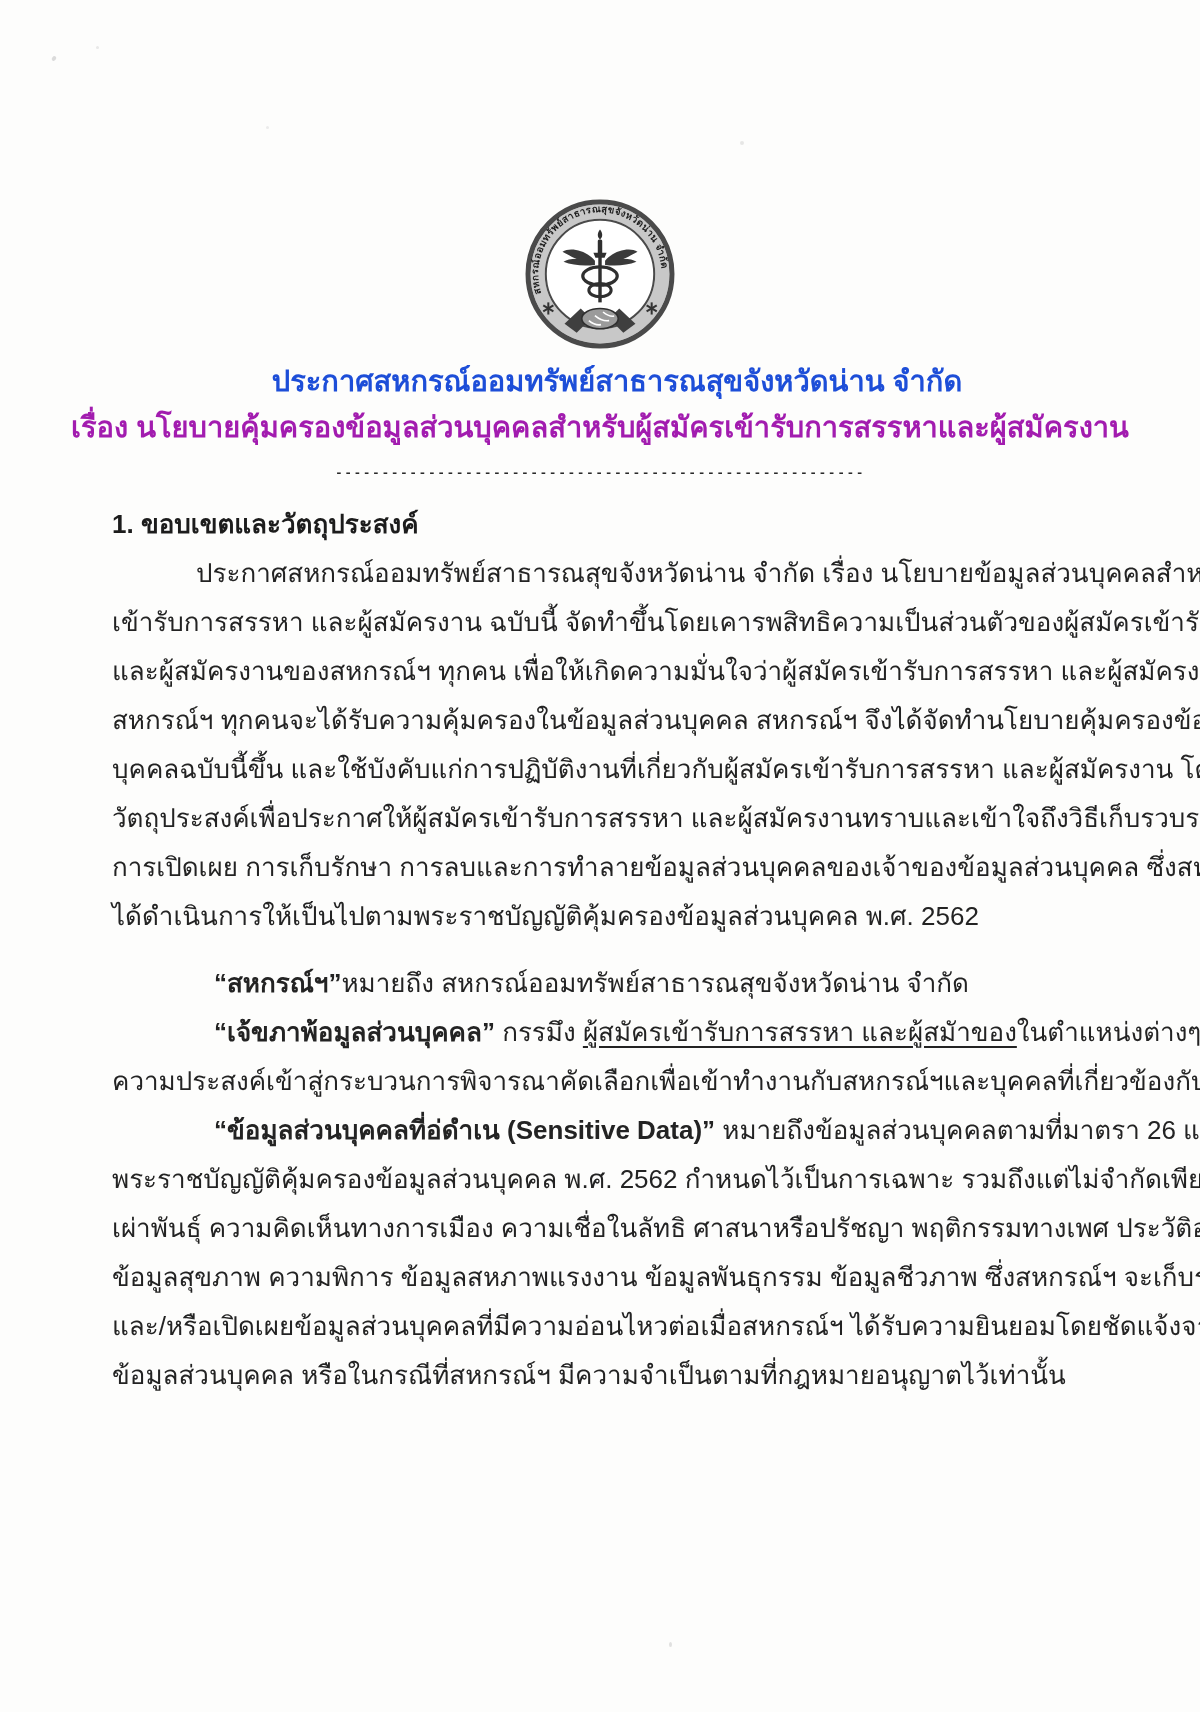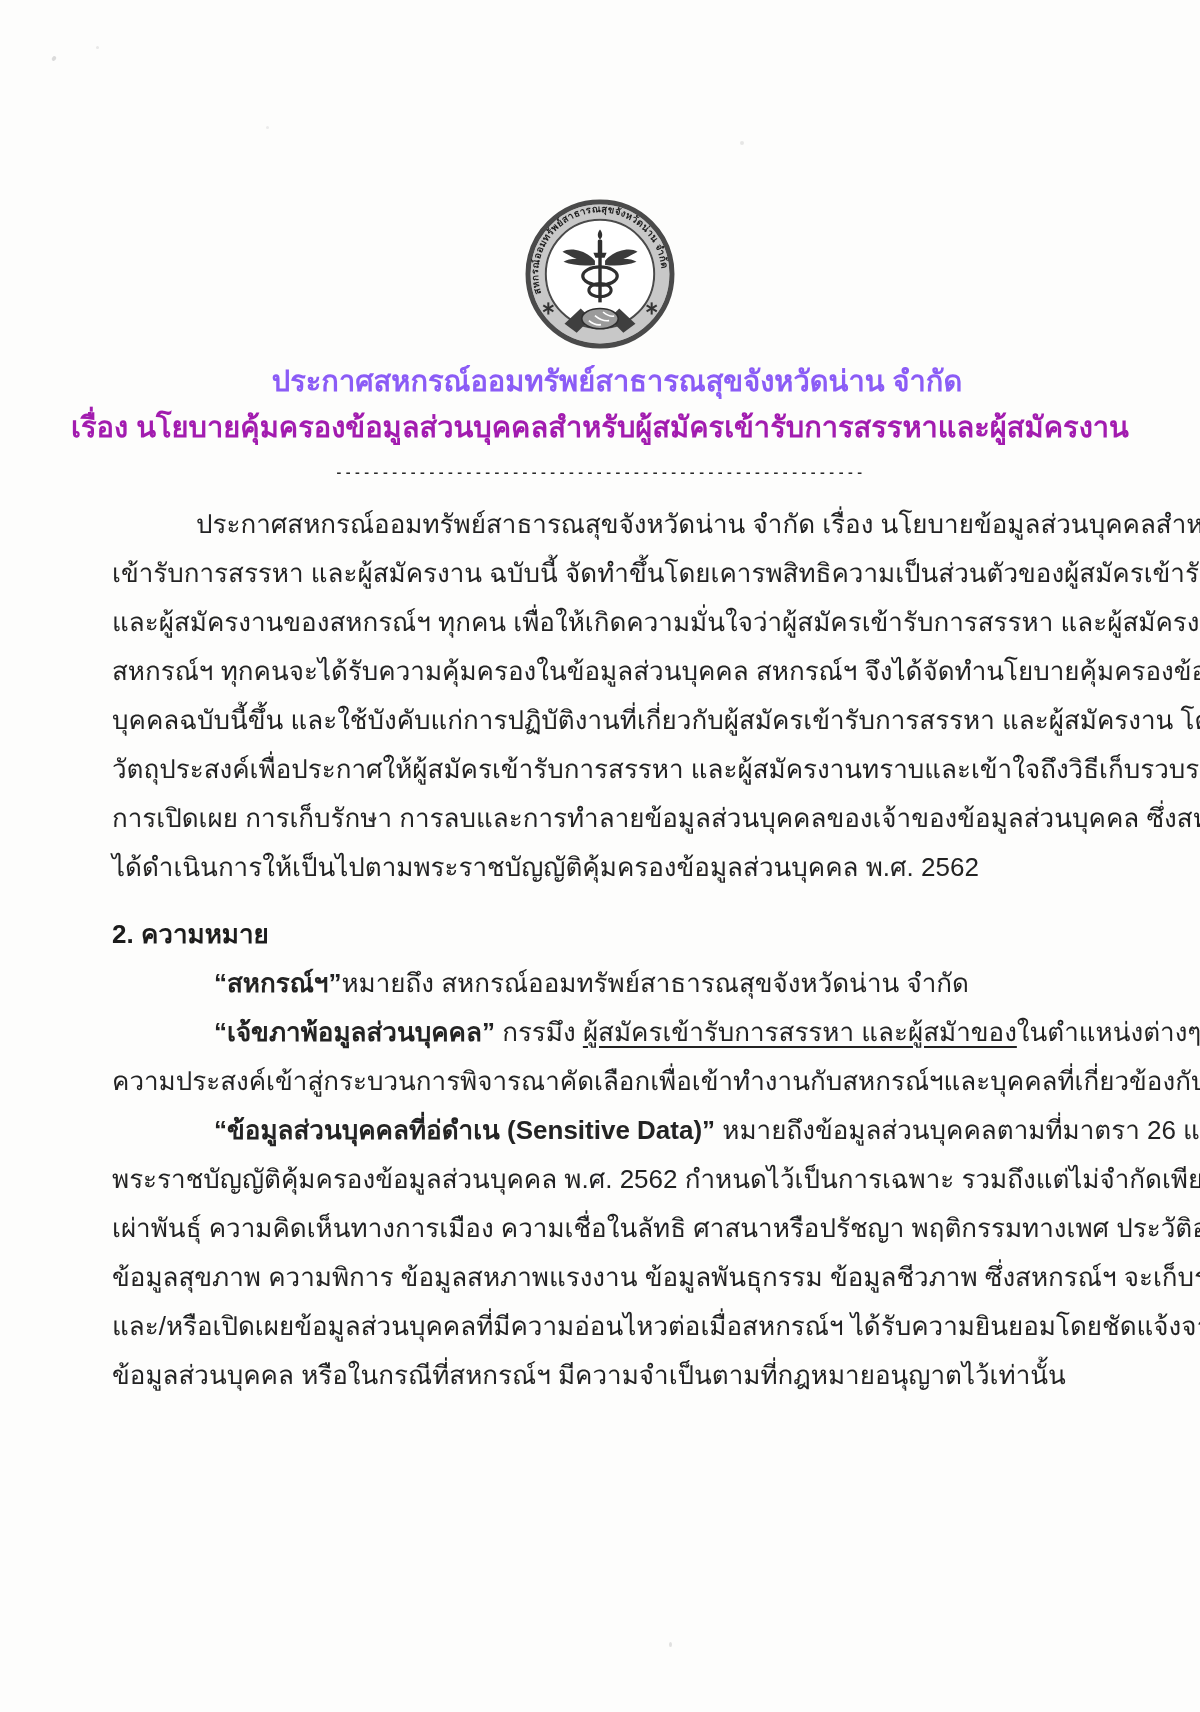--- a/index.html
+++ b/index.html
@@ -22,21 +22,21 @@
 
   .logo-wrap {
     position:absolute; top:198px; left:50%;
     transform:translateX(-50%);
     width:152px; height:152px;
   }
   .logo-wrap svg { width:100%; height:100%; }
 
   .title-block { position:absolute; top:360px; left:0; width:100%; text-align:center; }
   .doc-title {
-    font-size:29px; font-weight:bold; color:#8b5cf6; line-height:42px;padding-left:34px;
+    font-size:29px; font-weight:bold; color:#1d4ed8; line-height:42px;padding-left:34px;
   }
   .doc-subject {
     font-size:29px; font-weight:bold; color:#a21caf; line-height:42px; margin-top:4px;
   }
   .divider {
     position:absolute; top:466px; left:0; width:100%; text-align:center;
     font-size:13px; font-weight:bold; letter-spacing:1.5px; color:#2a2a2a;
     font-family:"Liberation Mono", monospace;
   }
   .content {
@@ -108,31 +108,31 @@
 
   <div class="title-block">
     <div class="doc-title">ประกาศสหกรณ์ออมทรัพย์สาธารณสุขจังหวัดน่าน จำกัด</div>
     <div class="doc-subject">เรื่อง  นโยบายคุ้มครองข้อมูลส่วนบุคคลสำหรับผู้สมัครเข้ารับการสรรหาและผู้สมัครงาน</div>
   </div>
 
   <div class="divider">---------------------------------------------------------</div>
 
   <div class="content">
       <section class="section">
+        <div class="sec-heading">1. ขอบเขตและวัตถุประสงค์</div>
         <div class="line indent"><span>ประกาศสหกรณ์ออมทรัพย์สาธารณสุขจังหวัดน่าน จำกัด  เรื่อง นโยบายข้อมูลส่วนบุคคลสำหรับ ผู้สมัคร</span></div>
         <div class="line"><span>เข้ารับการสรรหา และผู้สมัครงาน ฉบับนี้ จัดทำขึ้นโดยเคารพสิทธิความเป็นส่วนตัวของผู้สมัครเข้ารับการสรรหา</span></div>
         <div class="line"><span>และผู้สมัครงานของสหกรณ์ฯ  ทุกคน เพื่อให้เกิดความมั่นใจว่าผู้สมัครเข้ารับการสรรหา และผู้สมัครงานของ</span></div>
         <div class="line"><span>สหกรณ์ฯ ทุกคนจะได้รับความคุ้มครองในข้อมูลส่วนบุคคล  สหกรณ์ฯ จึงได้จัดทำนโยบายคุ้มครองข้อมูลส่วน</span></div>
         <div class="line"><span>บุคคลฉบับนี้ขึ้น และใช้บังคับแก่การปฏิบัติงานที่เกี่ยวกับผู้สมัครเข้ารับการสรรหา และผู้สมัครงาน โดยมี</span></div>
         <div class="line"><span>วัตถุประสงค์เพื่อประกาศให้ผู้สมัครเข้ารับการสรรหา และผู้สมัครงานทราบและเข้าใจถึงวิธีเก็บรวบรวม การใช้</span></div>
         <div class="line"><span>การเปิดเผย การเก็บรักษา การลบและการทำลายข้อมูลส่วนบุคคลของเจ้าของข้อมูลส่วนบุคคล ซึ่งสหกรณ์ฯ</span></div>
         <div class="line"><span>ได้ดำเนินการให้เป็นไปตามพระราชบัญญัติคุ้มครองข้อมูลส่วนบุคคล พ.ศ. 2562</span></div>
       </section>
       <section class="section">
-        <div class="sec-heading">2. ความหมาย</div>
         <div class="line indent"><span class="b">“สหกรณ์ฯ”</span><span>หมายถึง สหกรณ์ออมทรัพย์สาธารณสุขจังหวัดน่าน จำกัด</span></div>
         <div class="line indent"><span class="b">“เจ้ขภาพ้อมูลส่วนบุคคล”</span><span> กรรมึง </span><span class="u">ผู้สมัครเข้ารับการสรรหา และผู้สมัาของ</span><span>ในตำแหน่งต่างๆ ที่มี</span></div>
         <div class="line"><span>ความประสงค์เข้าสู่กระบวนการพิจารณาคัดเลือกเพื่อเข้าทำงานกับสหกรณ์ฯและบุคคลที่เกี่ยวข้องกับเจ้าของ</span></div>
         <div class="line indent"><span class="b">“ข้อมูลส่วนบุคคลที่อ่ดำเน (Sensitive  Data)”</span><span>  หมายถึงข้อมูลส่วนบุคคลตามที่มาตรา 26  แห่ง</span></div>
         <div class="line"><span>พระราชบัญญัติคุ้มครองข้อมูลส่วนบุคคล พ.ศ. 2562 กำหนดไว้เป็นการเฉพาะ รวมถึงแต่ไม่จำกัดเพียงเชื้อชาติ</span></div>
         <div class="line"><span>เผ่าพันธุ์ ความคิดเห็นทางการเมือง ความเชื่อในลัทธิ ศาสนาหรือปรัชญา พฤติกรรมทางเพศ ประวัติอาชญากรรม</span></div>
         <div class="line"><span>ข้อมูลสุขภาพ ความพิการ ข้อมูลสหภาพแรงงาน ข้อมูลพันธุกรรม ข้อมูลชีวภาพ ซึ่งสหกรณ์ฯ จะเก็บรวบรวม ใช้</span></div>
         <div class="line"><span>และ/หรือเปิดเผยข้อมูลส่วนบุคคลที่มีความอ่อนไหวต่อเมื่อสหกรณ์ฯ ได้รับความยินยอมโดยชัดแจ้งจากเจ้าของ</span></div>
         <div class="line"><span>ข้อมูลส่วนบุคคล หรือในกรณีที่สหกรณ์ฯ มีความจำเป็นตามที่กฎหมายอนุญาตไว้เท่านั้น</span></div>
       </section>

